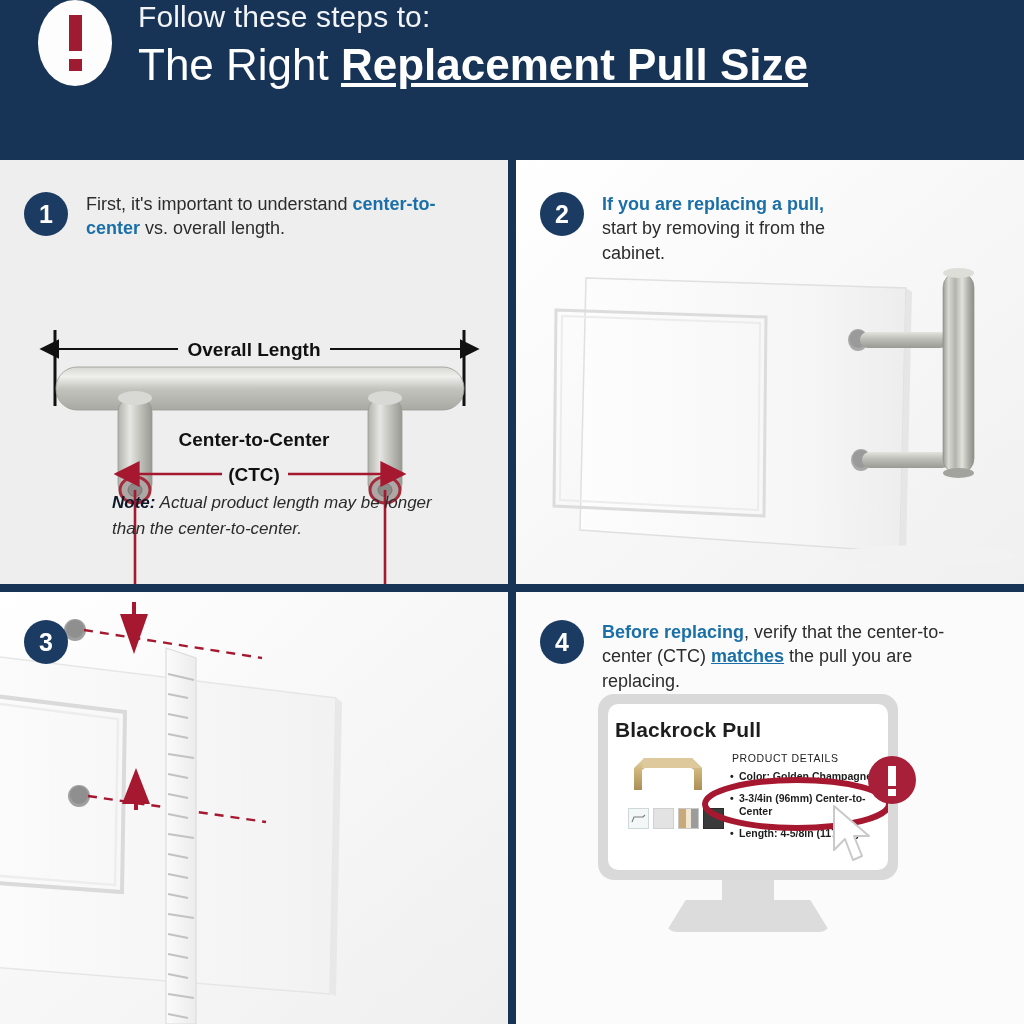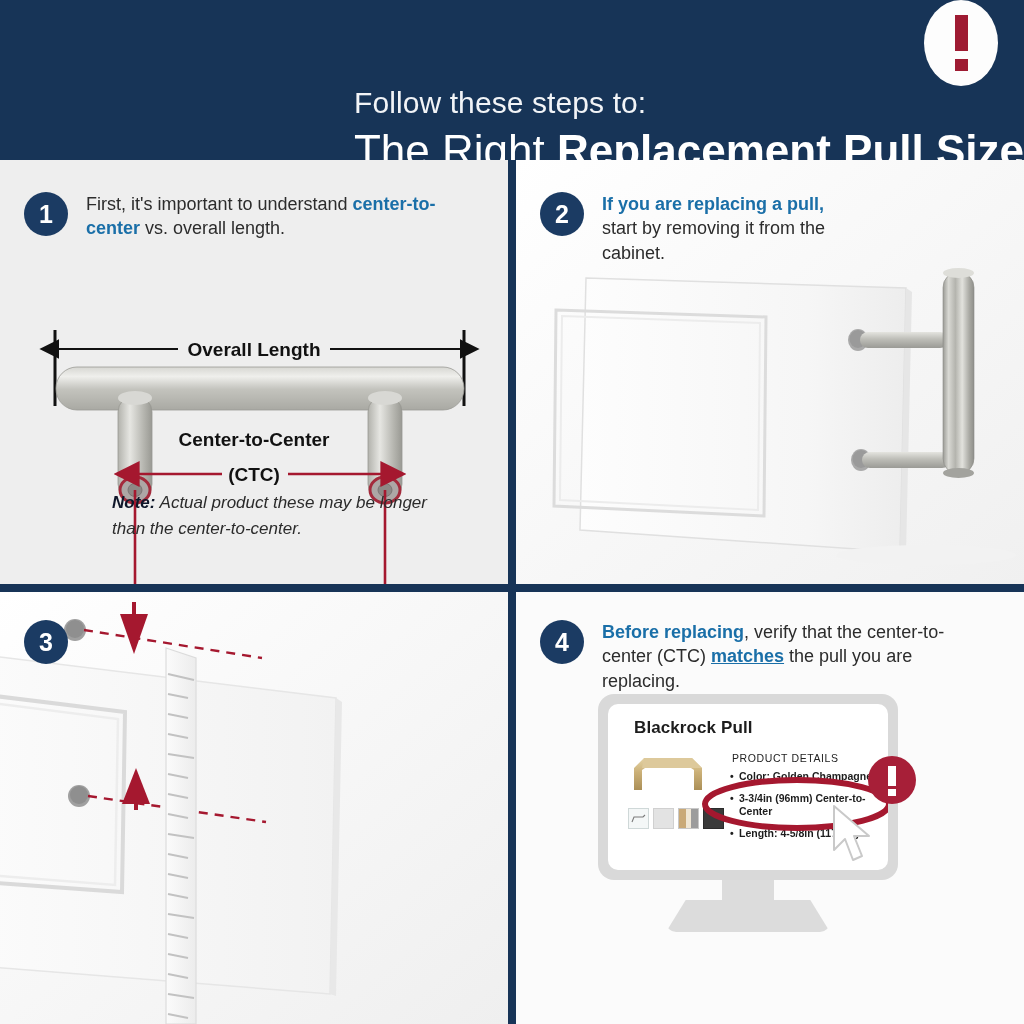--- a/index.html
+++ b/index.html
@@ -13,21 +13,21 @@
     position: relative;
     width: 1024px; height: 1024px;
     background: #ffffff;
   }
 
   
   .header {
     position: absolute; left: 0; top: 0;
     width: 1024px; height: 160px;
     background: #173457;
-    display: flex; align-items: flex-end; flex-direction: column;
+    display: flex; align-items: flex-start;
   }
   .header-badge {
     width: 74px; height: 86px;
     margin-left: 38px; margin-right: 26px;
     border-radius: 50%;
     background: #fdfdfd;
     display: flex; align-items: center; justify-content: center;
     flex: 0 0 auto;
   }
   .bang {
@@ -105,22 +105,22 @@
   .monitor-neck {
     position: absolute; left: 124px; top: 186px; width: 52px; height: 26px;
     background: #dcdcdc;
   }
   .monitor-base {
     position: absolute; left: 68px; top: 206px; width: 164px; height: 32px;
     background: #dcdcdc; border-radius: 6px 6px 10px 10px;
     clip-path: polygon(12% 0, 88% 0, 100% 100%, 0 100%);
   }
   .prod-title {
-    position: absolute; left: 26px; top: 14px;
-    font-size: 17px; font-weight: 700; color: #1d1d1d; letter-spacing: .1px;
+    position: absolute; left: 7px; top: 14px;
+    font-size: 21px; font-weight: 700; color: #1d1d1d; letter-spacing: .1px;
   }
   .prod-details-h {
     position: absolute; left: 124px; top: 48px;
     font-size: 10.5px; font-weight: 400; letter-spacing: .6px; color: #222;
   }
   .bullets { position: absolute; left: 122px; top: 66px; width: 150px; }
   .bullet {
     font-size: 10.5px; font-weight: 700; color: #1d1d1d;
     line-height: 1.25; margin-bottom: 9px; padding-left: 9px; position: relative;
   }
@@ -234,21 +234,21 @@
 
           <text x="254" y="262" text-anchor="middle" font-family="Liberation Sans, sans-serif" font-size="19" font-weight="700" fill="#111">Center-to-Center</text>
 
           <line x1="137" y1="290" x2="222" y2="290" stroke="#a5182f" stroke-width="2.6" marker-start="url(#arrLr)"></line>
           <line x1="288" y1="290" x2="383" y2="290" stroke="#a5182f" stroke-width="2.6" marker-end="url(#arrRr)"></line>
           <text x="254" y="297" text-anchor="middle" font-family="Liberation Sans, sans-serif" font-size="19" font-weight="700" fill="#111">(CTC)</text>
         </svg>
       </div>
 
       <div class="note">
-        <span class="note-lbl">Note:</span><span> Actual product these may be longer than the center-to-center.</span>
+        <span class="note-lbl">Note:</span><span> Actual product length may be longer than the center-to-center.</span>
       </div>
     </div>
 
     <div class="panel p2">
 
       <svg width="508" height="424" viewBox="0 0 508 424" style="position:absolute;left:0;top:0">
         <defs>
           <linearGradient id="wallG" x1="0" y1="0" x2="1" y2="1">
             <stop offset="0%" stop-color="#ffffff"></stop>
             <stop offset="100%" stop-color="#f0f0f0"></stop>

